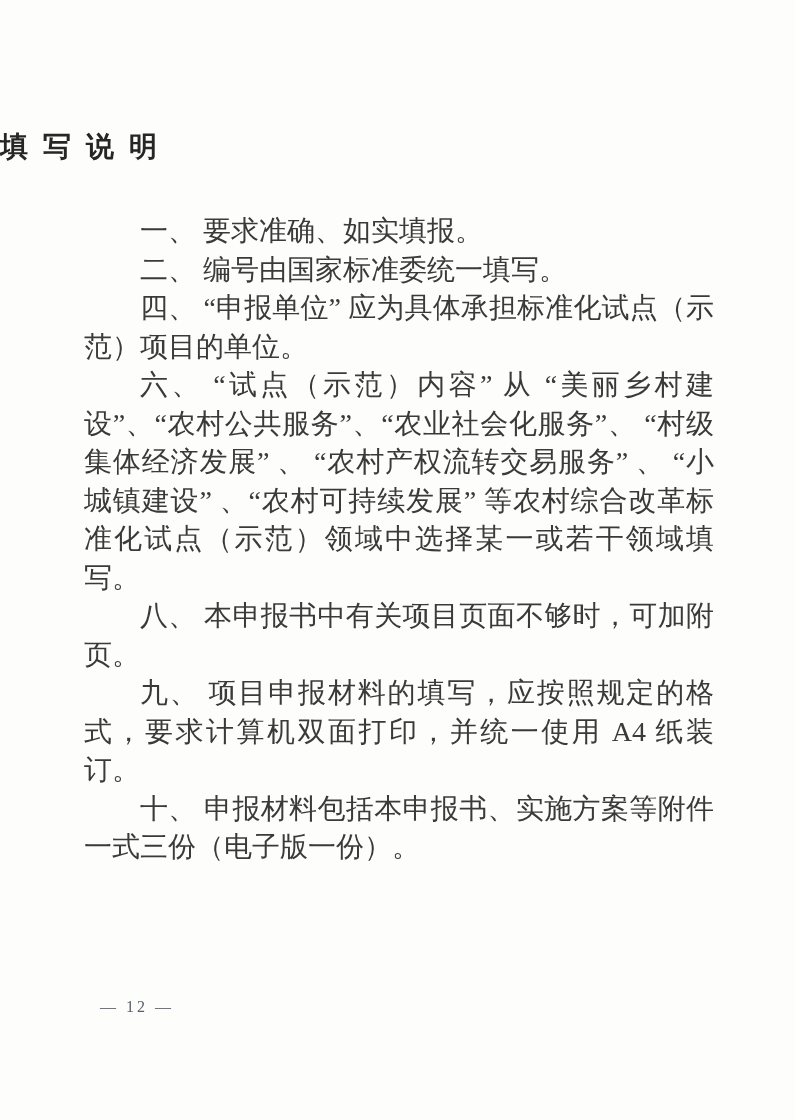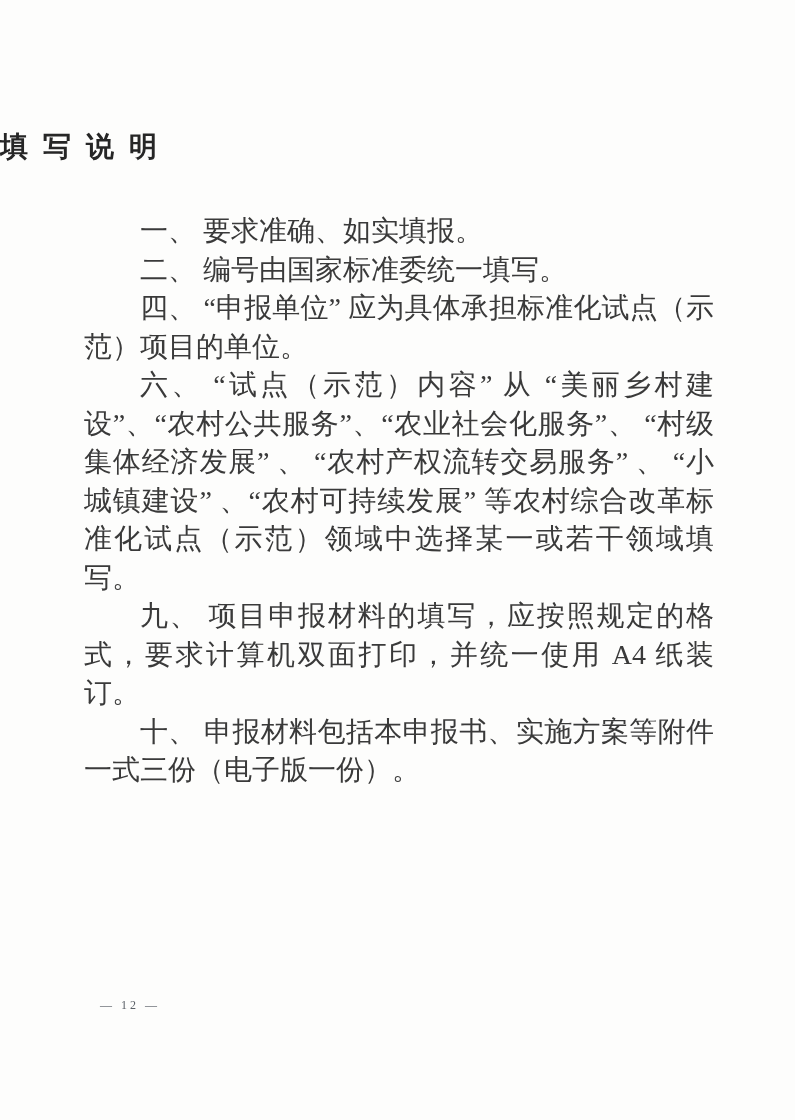--- a/index.html
+++ b/index.html
@@ -39,36 +39,37 @@
   }
   .doc-body p {
     margin: 0;
     padding: 0;
     text-indent: 2em;
   }
   .page-footer {
     position: absolute;
     top: 998px;
     left: 100px;
-    font-size: 12px;
+    font-size: 16px;
     letter-spacing: 3px;
     color: #5a5f66;
   }
 </style>
 </head>
 <body>
 
 <div class="page">
 
   <h1 class="doc-title">填 写 说 明</h1>
 
   <div class="doc-body">
     <p>一、 要求准确、如实填报。</p>
     <p>二、 编号由国家标准委统一填写。</p>
     <p>四、 “申报单位” 应为具体承担标准化试点（示范）项目的单位。</p>
     <p>六、 “试点（示范）内容” 从 “美丽乡村建设”、“农村公共服务”、“农业社会化服务”、 “村级集体经济发展” 、 “农村产权流转交易服务” 、 “小城镇建设” 、“农村可持续发展” 等农村综合改革标准化试点（示范）领域中选择某一或若干领域填写。</p>
+    <p>八、 本申报书中有关项目页面不够时，可加附页。</p>
     <p>九、 项目申报材料的填写，应按照规定的格式，要求计算机双面打印，并统一使用 A4 纸装订。</p>
     <p>十、 申报材料包括本申报书、实施方案等附件一式三份（电子版一份）。</p>
   </div>
 
   <div class="page-footer">— 12 —</div>
 
 </div>
 
 </body></html>

